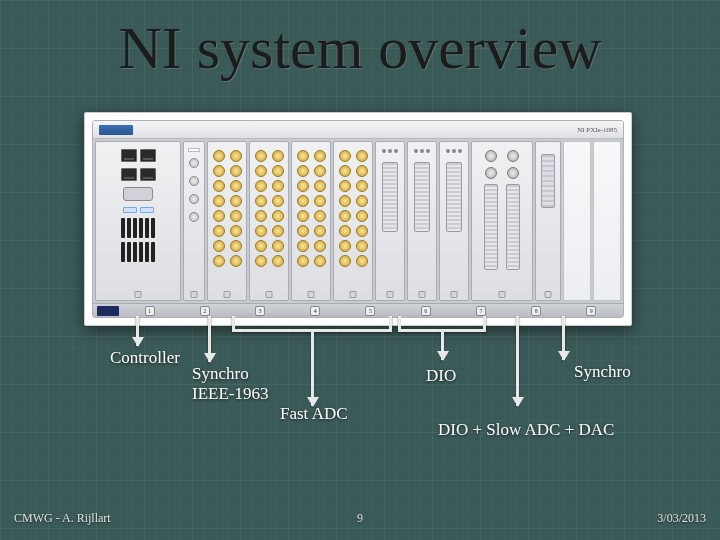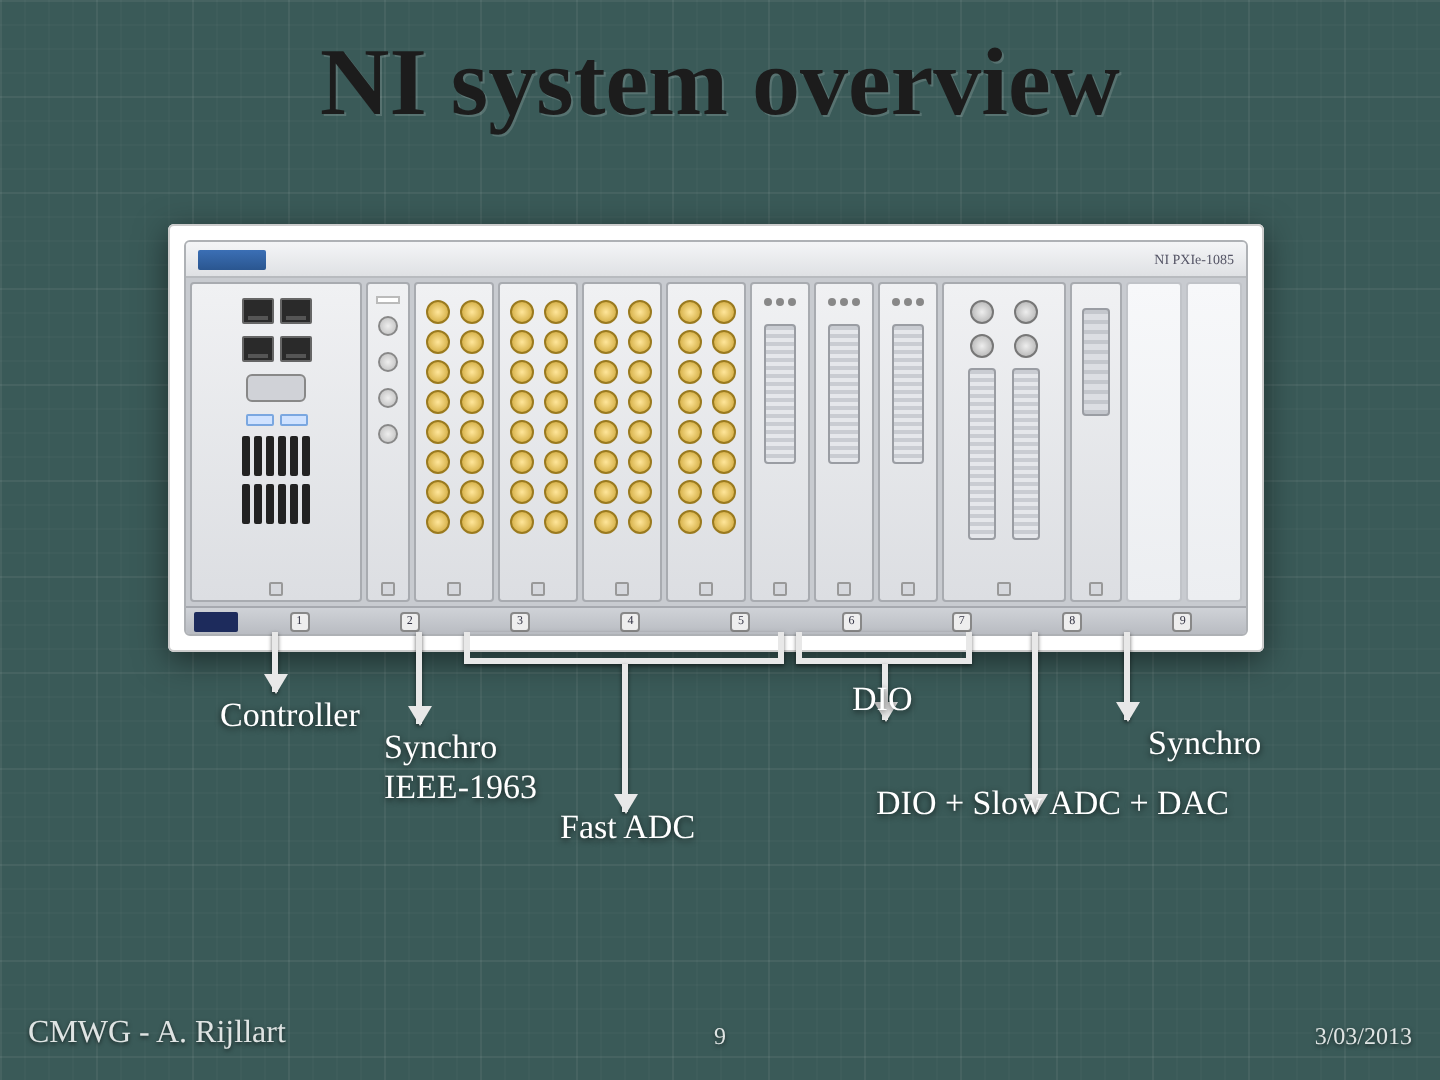--- a/index.html
+++ b/index.html
@@ -14,22 +14,22 @@
       linear-gradient(90deg, rgba(255,255,255,0.02) 1px, transparent 1px);
     background-size: 48px 48px, 48px 48px, 12px 12px, 12px 12px;
     position: relative;
     color: #fff;
   }
   .title {
     position: absolute;
     top: 14px;
     left: 0; right: 0;
     text-align: center;
-    font-size: 48px;
-    font-weight: 700;
+    font-size: 60px;
+    font-weight: 400;
     color: #1c1c1c;
     text-shadow: 1px 1px 0 rgba(255,255,255,0.15);
   }
   .chassis-wrap {
     position: absolute;
     top: 112px;
     left: 84px;
     width: 548px;
     height: 214px;
     background: #fff;
@@ -157,21 +157,21 @@
   .lab {
     position: absolute;
     color: #fff;
     font-size: 17px;
     text-shadow: 0 1px 3px rgba(0,0,0,0.7);
     white-space: nowrap;
   }
   .footer-left {
     position: absolute;
     left: 14px; bottom: 14px;
-    font-size: 16px; color: #dfe4e3;
+    font-size: 12px; color: #dfe4e3;
     text-shadow: 0 1px 2px rgba(0,0,0,0.6);
   }
   .footer-right {
     position: absolute;
     right: 14px; bottom: 14px;
     font-size: 12px; color: #dfe4e3;
     text-shadow: 0 1px 2px rgba(0,0,0,0.6);
   }
   .footer-center {
     position: absolute;
@@ -389,23 +389,23 @@
 <div class="arrow" style="left:208px; top:316px; height:46px;"></div>
 <div class="lab" style="left:192px; top:364px; line-height:1.15; white-space:pre;">Synchro
 IEEE-1963</div>
 
 <div class="bracket" style="left:232px; top:316px; width:160px; height:16px;"></div>
 <div class="arrow" style="left:311px; top:332px; height:74px;"></div>
 <div class="lab" style="left:280px; top:404px;">Fast ADC</div>
 
 <div class="bracket" style="left:398px; top:316px; width:88px; height:16px;"></div>
 <div class="arrow" style="left:441px; top:332px; height:28px;"></div>
-<div class="lab" style="left:426px; top:340px;">DIO</div>
+<div class="lab" style="left:426px; top:366px;">DIO</div>
 
 <div class="arrow" style="left:516px; top:316px; height:90px;"></div>
-<div class="lab" style="left:438px; top:392px;">DIO + Slow ADC + DAC</div>
+<div class="lab" style="left:438px; top:420px;">DIO + Slow ADC + DAC</div>
 
 <div class="arrow" style="left:562px; top:316px; height:44px;"></div>
 <div class="lab" style="left:574px; top:362px;">Synchro</div>
 
 <div class="footer-left">CMWG - A. Rijllart</div>
 <div class="footer-center">9</div>
 <div class="footer-right">3/03/2013</div>
 
 </body></html>

